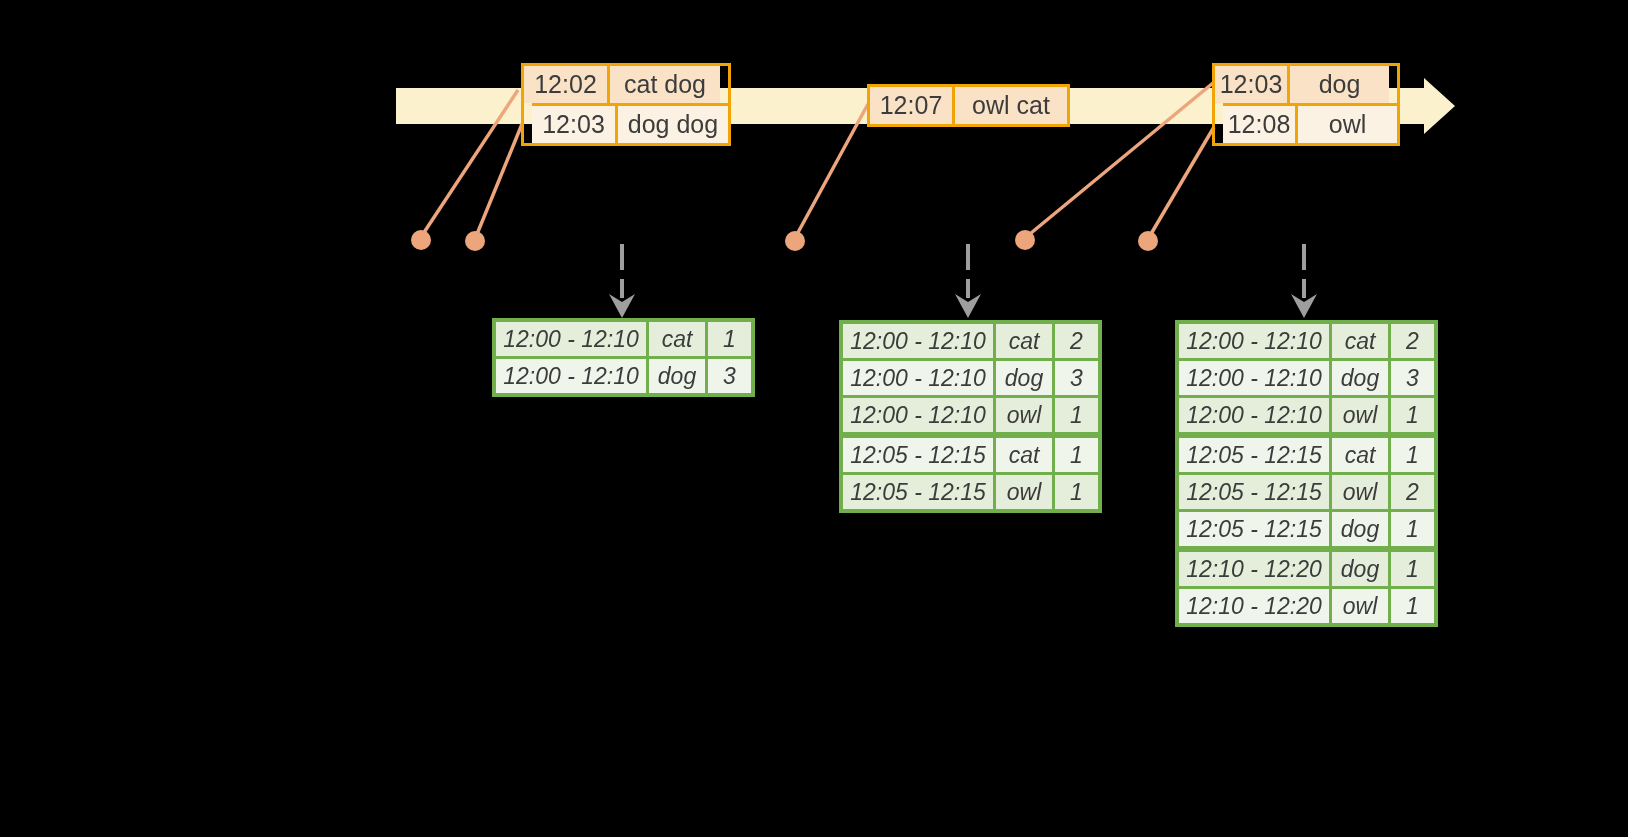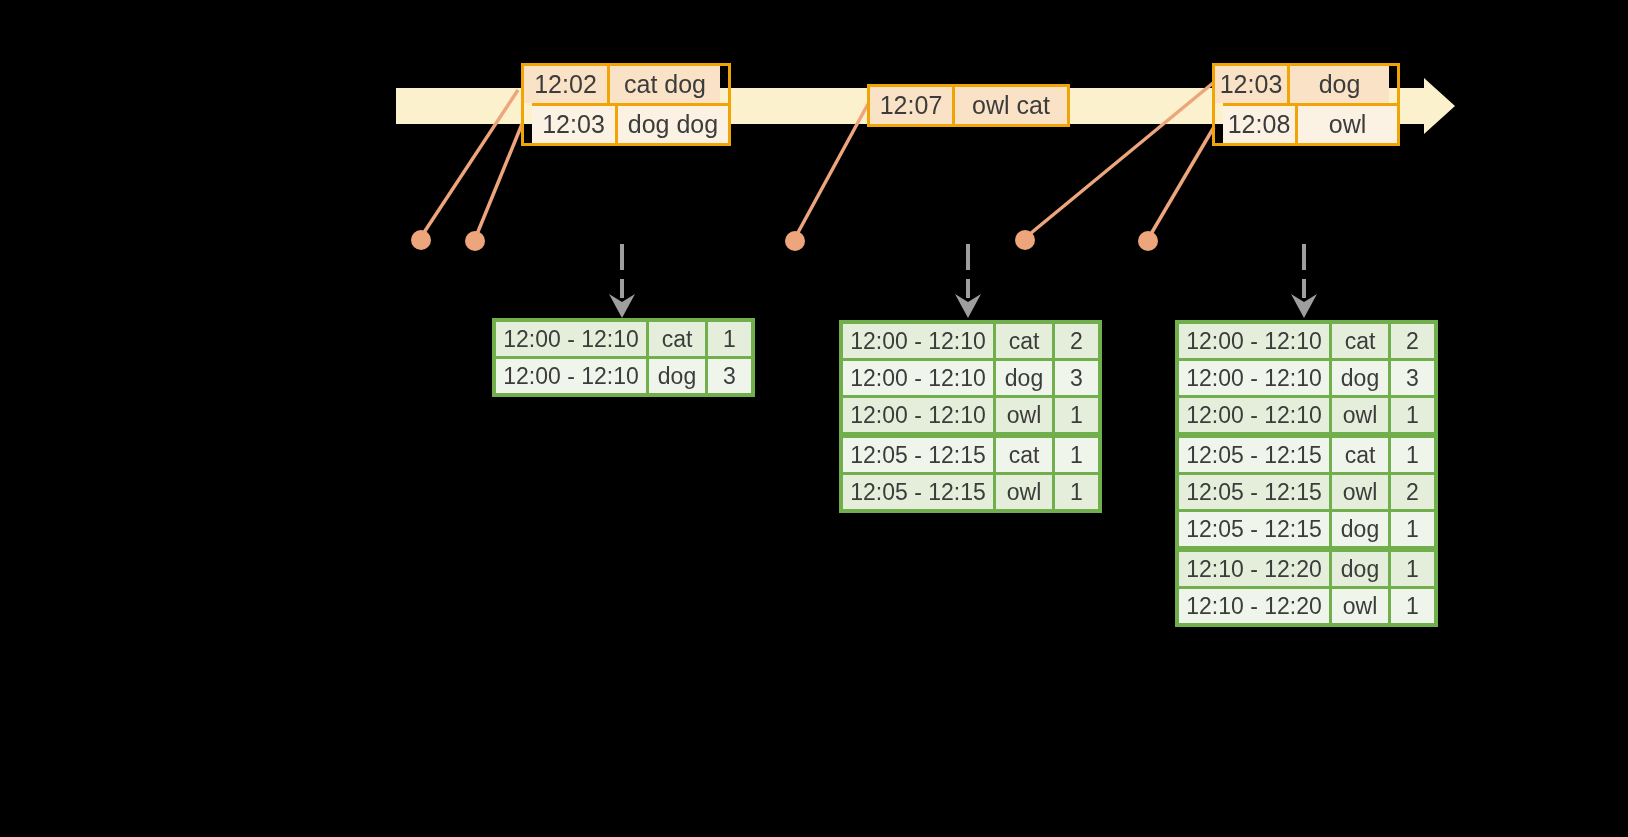--- a/index.html
+++ b/index.html
@@ -22,21 +22,21 @@
   .ev-row{display:grid;grid-template-columns:var(--tc) var(--wc);}
   .ev-row + .ev-row{border-top:3px solid var(--orange);margin-left:8px;}
   .ev-cell{height:37px;display:flex;align-items:center;justify-content:center;
            font-size:25px;color:var(--ink);}
   .ev-word{border-left:3px solid var(--orange);}
   .ev-row.dark .ev-cell{background:var(--cell-dark);}
   .ev-row.light .ev-cell{background:var(--cell-light);}
 
   
   .res-table{position:absolute;border:4px solid var(--green);}
-  .res-row{display:grid;grid-template-columns:150px 59px 46px;}
+  .res-row{display:grid;grid-template-columns:150px 59px 46px;font-style:italic;}
   .res-row + .res-row{border-top:3px solid var(--green);}
   .res-row.thick-top{border-top:6px solid var(--green);}
   .res-cell{height:34px;display:flex;align-items:center;justify-content:center;
             font-size:23px;color:var(--ink);}
   .res-word,.res-count{border-left:3px solid var(--green);text-align:center;}
   .res-row.dark .res-cell{background:var(--row-dark);}
   .res-row.light .res-cell{background:var(--row-light);}
 </style>
 </head>
 <body>

